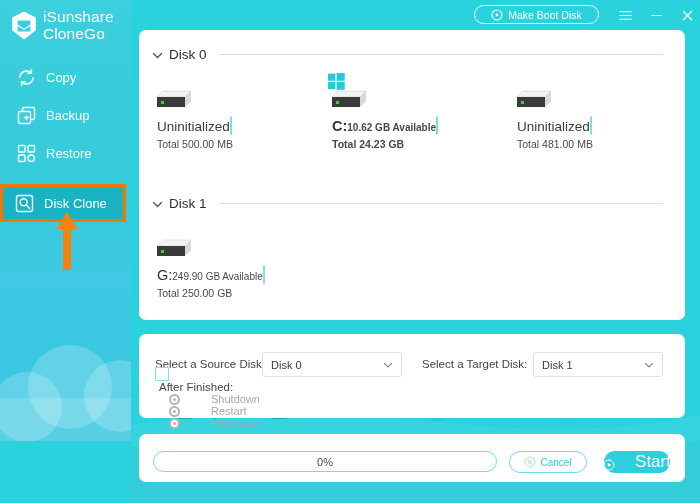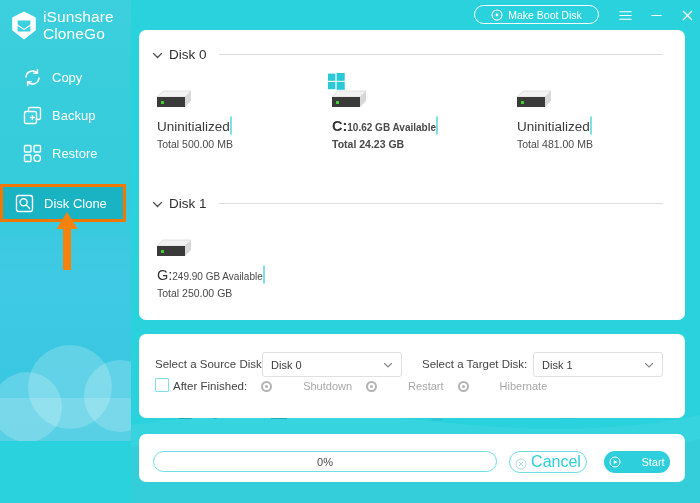--- a/index.html
+++ b/index.html
@@ -38,21 +38,21 @@
     display: flex; align-items: center; gap: 6px;
   }
   #brand .logo { width: 26px; height: 29px; flex: 0 0 auto; }
   #brand .btext {
     color: #fff; font-size: 15.5px; line-height: 17px;
     font-weight: 400; letter-spacing: .1px;
   }
   .navitem {
     position: absolute; left: 0; width: 131px; height: 38px;
     display: flex; align-items: center; gap: 9px;
-    padding-left: 22px;
+    padding-left: 16px;
     color: #ffffff; font-size: 13px;
   }
   .navitem .nicon { width: 21px; height: 21px; flex: 0 0 auto; }
   #nav-copy    { top: 58px; }
   #nav-backup  { top: 96px; }
   #nav-restore { top: 134px; }
   #nav-clone   { top: 184px; height: 38px; background: #1ab3c4;
                  border: 3px solid #f07800; width: 126px; left: 0;
                  padding-left: 11px; }
   #arrow-anno {
@@ -150,22 +150,22 @@
     border: 1px solid #e0e0e0; border-radius: 3px; background: #fff;
     display: flex; align-items: center; padding: 0 8px;
     font-size: 11px; color: #3b3b3b;
   }
   #dd-source { left: 262px; top: 352px; width: 140px; }
   #dd-target { left: 533px; top: 352px; width: 130px; }
   .dd .ddv { flex: 1 1 auto; }
   .dd .ddchev { width: 10px; height: 10px; flex: 0 0 auto; }
 
   #after-row {
-    position: absolute; left: 155px; top: 378px;
-    display: flex; align-items: flex-end;
+    position: absolute; left: 155px; top: 367px;
+    display: flex; align-items: flex-start; flex-direction: column;
   }
   #after-cb {
     width: 14px; height: 14px; border: 1px solid #7fdfe6;
     background: #fff; border-radius: 1px; flex: 0 0 auto;
   }
   #after-lbl { font-size: 11.5px; color: #454545; margin-left: 4px; }
   .radio-opt { display: flex; align-items: center; gap: 3px; margin-left: 14px; }
   .radio-opt .rb {
     width: 11px; height: 11px; border-radius: 50%;
     border: 2px solid #b3b3b3; background: #fff;
@@ -184,28 +184,28 @@
     border: 1px solid #6fdde6; border-radius: 11px;
     background: #fff;
     display: flex; align-items: center; justify-content: center;
   }
   #progress .ptxt { font-size: 11px; color: #4a4a4a; }
   #btn-cancel {
     position: absolute; left: 509px; top: 451px;
     width: 78px; height: 22px;
     border: 1px solid #6fdde6; border-radius: 11px; background: #fff;
     display: flex; align-items: center; justify-content: center; gap: 4px;
-    color: #2ccfdb; font-size: 16px;
+    color: #2ccfdb; font-size: 10px;
   }
   #btn-start {
     position: absolute; left: 604px; top: 451px;
     width: 66px; height: 22px;
     border-radius: 11px; background: #2ccfdb;
     display: flex; align-items: center; justify-content: center; gap: 20px;
-    color: #fff; font-size: 11px;
+    color: #fff; font-size: 17px;
   }
   .bic { width: 12px; height: 12px; flex: 0 0 auto; }
 </style>
 </head>
 <body>
 
 <div id="app">
 
   <div id="sidebar">
 

